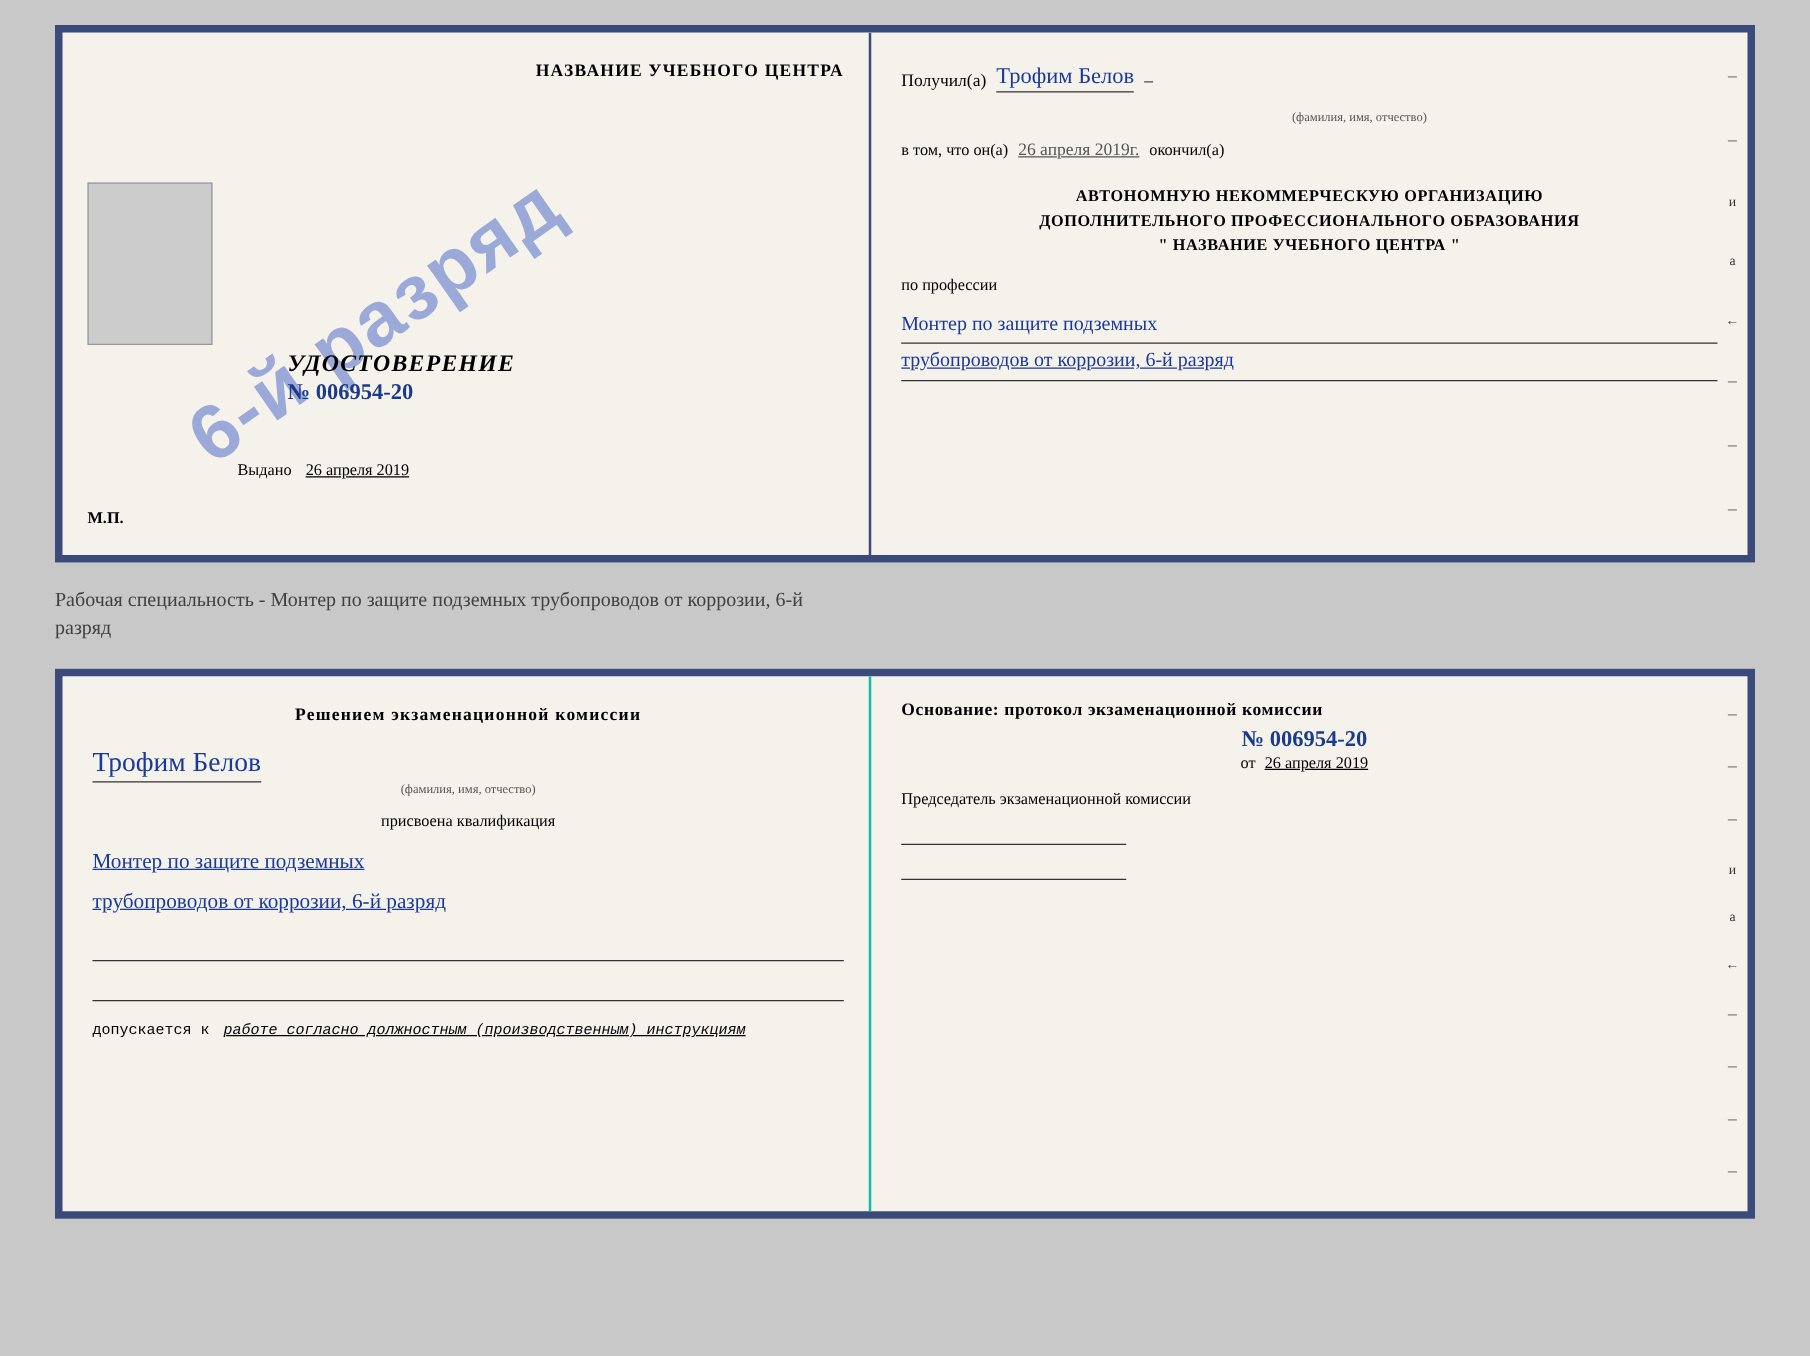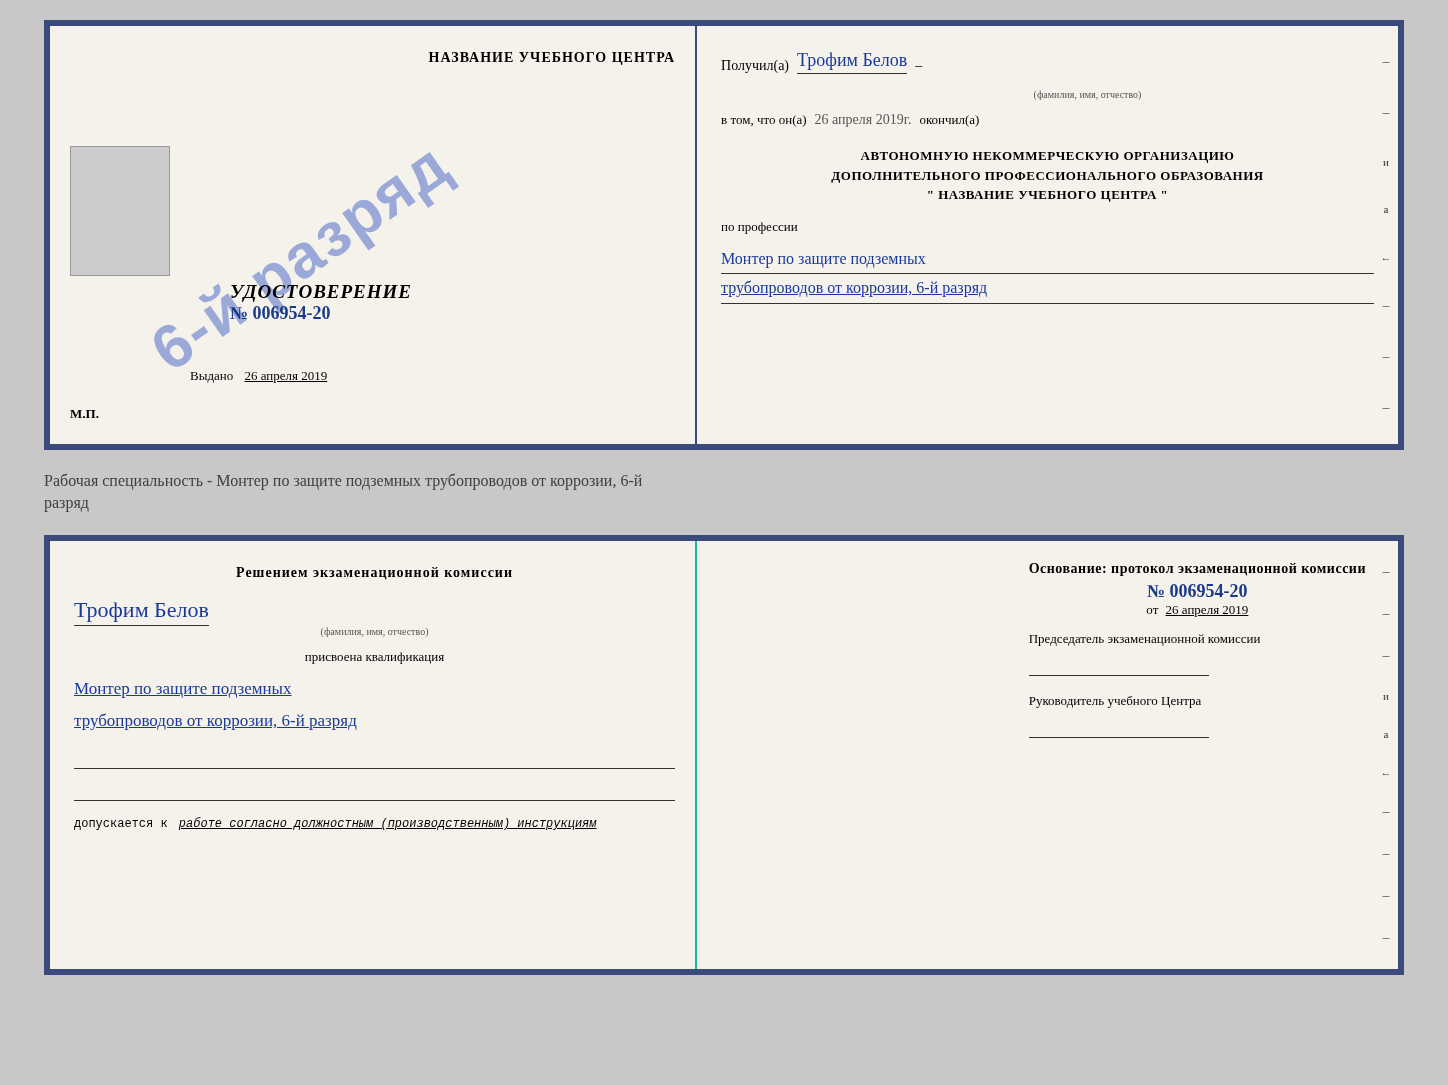--- a/index.html
+++ b/index.html
@@ -150,20 +150,21 @@
       display: flex;
       align-items: baseline;
       gap: 8px;
       font-size: 13px;
     }
 
     .date-handwritten {
       font-family: 'Segoe Script', 'Brush Script MT', cursive;
       color: #555;
       font-size: 14px;
+      text-decoration: underline;
       text-align: right;
     }
 
     .bold-text {
       font-size: 13px;
       font-weight: bold;
       text-align: center;
       letter-spacing: 0.5px;
       line-height: 1.5;
       text-transform: uppercase;
@@ -231,21 +232,20 @@
       position: relative;
     }
 
     .cert-bottom-right {
       width: 52%;
       padding: 20px 32px 16px 24px;
       display: flex;
       flex-direction: column;
       gap: 10px;
       position: relative;
-      align-items: flex-end;
     }
 
     .decision-text {
       font-size: 14px;
       letter-spacing: 1px;
       font-weight: bold;
       text-align: center;
     }
 
     .person-name-block {
@@ -484,21 +484,20 @@
         <span>от</span>
         <span style="margin-left:4px; text-decoration:underline;">26 апреля 2019</span>
       </div>
 
       <div class="chairman-block">
         <div class="chairman-label">Председатель экзаменационной комиссии</div>
         <div class="signature-line"></div>
       </div>
 
       <div>
-        <div class="director-label">Руководитель учебного Центра</div>
         <div class="signature-line"></div>
       </div>
     </div>
 
     <div class="right-side-marks">
       <span class="right-mark dash-line">–</span>
       <span class="right-mark dash-line">–</span>
       <span class="right-mark dash-line">–</span>
       <span class="right-mark">и</span>
       <span class="right-mark">а</span>

